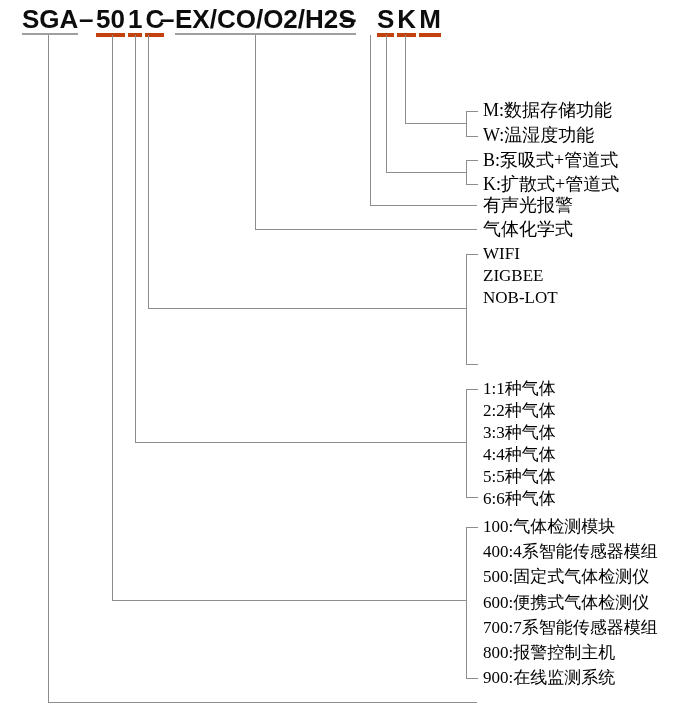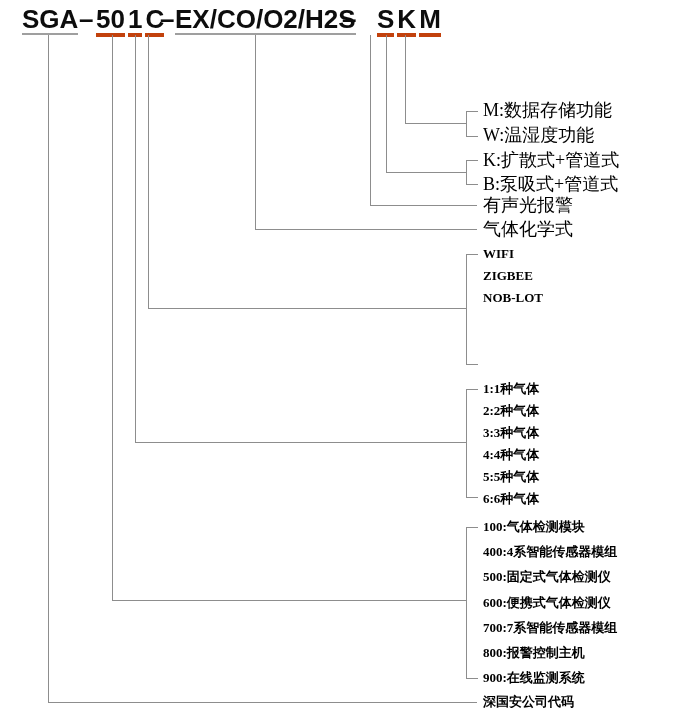--- a/index.html
+++ b/index.html
@@ -22,21 +22,21 @@
   .useg{display:inline-block;padding-bottom:1px;border-bottom:4px solid #c2410c;margin-right:3px;}
   .useg:last-child{margin-right:0;}
   
   .vl,.hl,.bt{position:absolute;background:#8d8d8d;}
   .vl{width:1px;}
   .hl{height:1px;}
   .bt{height:1px;width:12px;left:466px;}
   .bk{position:absolute;left:466px;width:1px;background:#8d8d8d;}
   
   .grp{position:absolute;left:483px;white-space:nowrap;}
-  .row17{font-size:13px;font-weight:bold;}
+  .row17{font-size:17px;}
   .row18{font-size:18px;}
   .r{display:block;}
 </style>
 </head>
 <body>
 
 <div id="stage">
 
   <div class="tseg" style="left:22px;"><span class="u">SGA</span></div>
   <div class="tseg" style="left:79px;">–</div>
@@ -83,22 +83,22 @@
   <div class="bk" style="top:527px;height:152px;"></div>
   <div class="bt" style="top:527px;"></div>
   <div class="bt" style="top:678px;"></div>
 
   <div class="grp row18" style="top:98px;">
     <span class="r" style="height:25px;line-height:25px;">M:数据存储功能</span>
     <span class="r" style="height:25px;line-height:25px;">W:温湿度功能</span>
   </div>
 
   <div class="grp row18" style="top:148px;">
+    <span class="r" style="height:24px;line-height:24px;">B:泵吸式+管道式</span>
     <span class="r" style="height:24px;line-height:24px;">K:扩散式+管道式</span>
-    <span class="r" style="height:24px;line-height:24px;">B:泵吸式+管道式</span>
   </div>
 
   <div class="grp row18" style="top:195px;height:20px;line-height:20px;">有声光报警</div>
 
   <div class="grp row18" style="top:219px;height:20px;line-height:20px;">气体化学式</div>
 
   <div class="grp row17" style="top:243px;">
     <span class="r" style="height:22px;line-height:22px;">WIFI</span>
     <span class="r" style="height:22px;line-height:22px;">ZIGBEE</span>
     <span class="r" style="height:22px;line-height:22px;">NOB-LOT</span>
@@ -116,15 +116,14 @@
   <div class="grp row17" style="top:514px;">
     <span class="r" style="height:25.2px;line-height:25.2px;">100:气体检测模块</span>
     <span class="r" style="height:25.2px;line-height:25.2px;">400:4系智能传感器模组</span>
     <span class="r" style="height:25.2px;line-height:25.2px;">500:固定式气体检测仪</span>
     <span class="r" style="height:25.2px;line-height:25.2px;">600:便携式气体检测仪</span>
     <span class="r" style="height:25.2px;line-height:25.2px;">700:7系智能传感器模组</span>
     <span class="r" style="height:25.2px;line-height:25.2px;">800:报警控制主机</span>
     <span class="r" style="height:25.2px;line-height:25.2px;">900:在线监测系统</span>
   </div>
 
-  <div class="grp row17" style="top:692px;height:20px;line-height:20px;">深国安公司代码</div>
 
 </div>
 
 </body></html>

